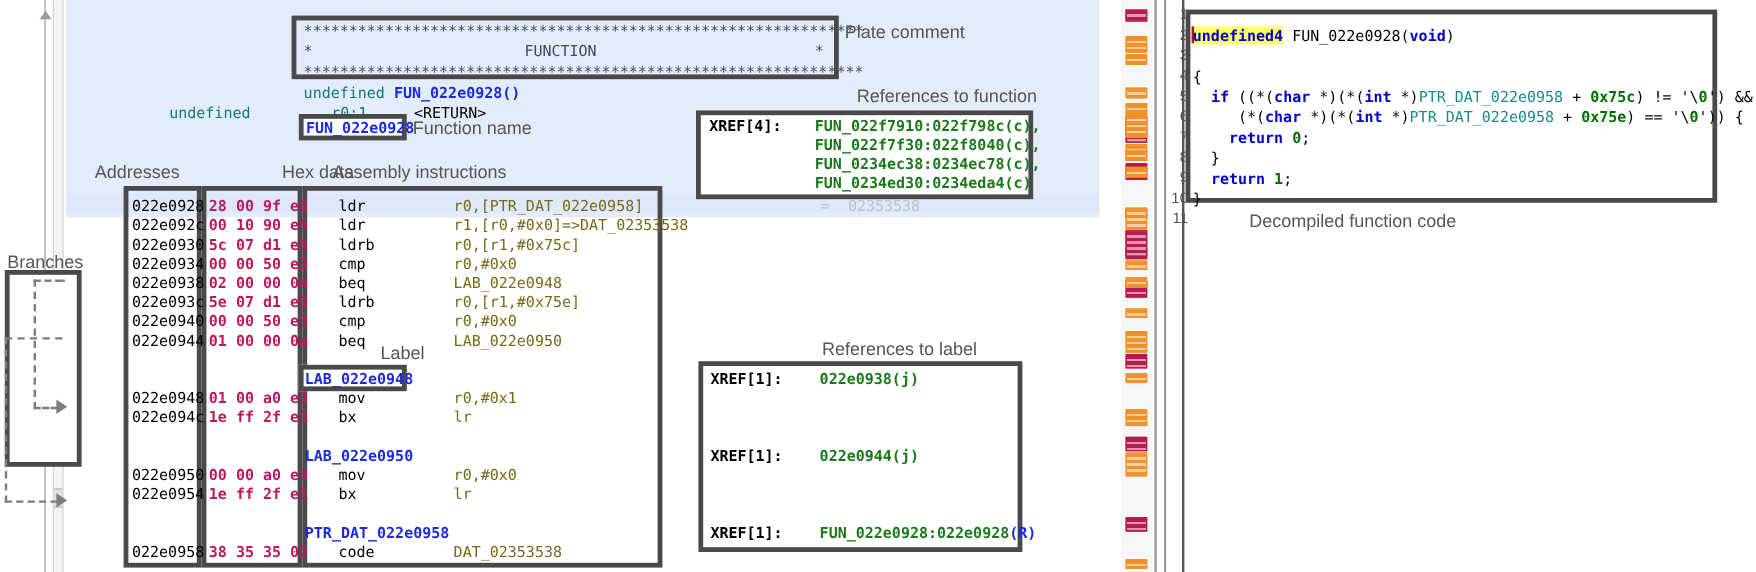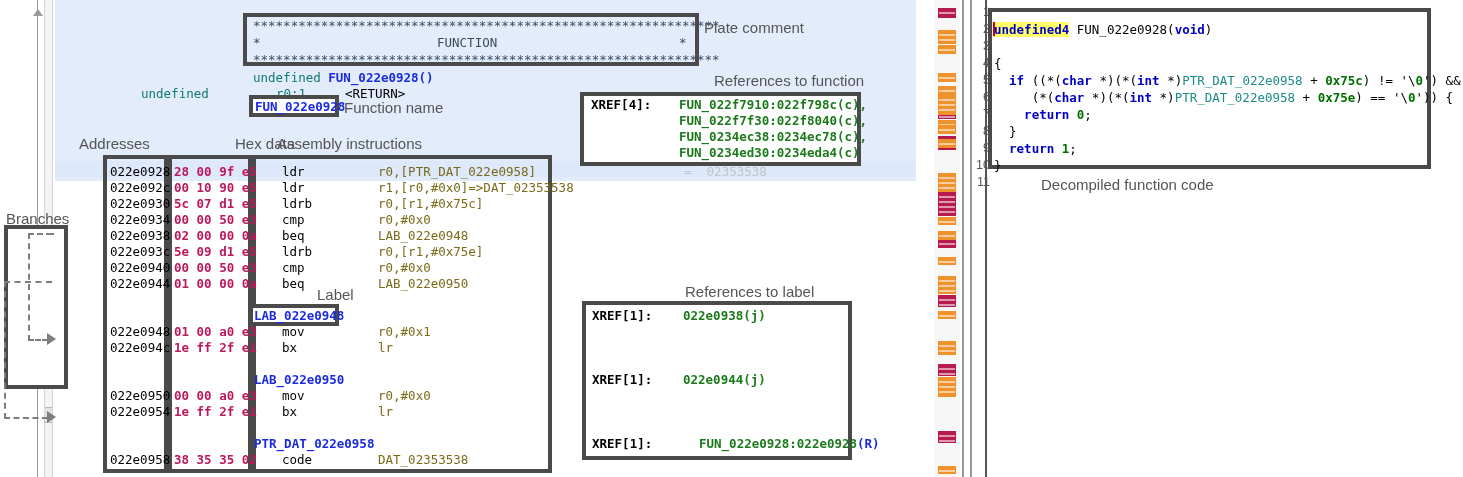--- a/index.html
+++ b/index.html
@@ -147,21 +147,21 @@
     <div class="ln mono c-op" style="left: 378px; top: 196px; text-align: right;">r0,[r1,#0x75c]</div>
     <div class="ln mono c-addr" style="left: 110px; top: 212px;">022e0934</div>
     <div class="ln mono c-hex" style="left: 174px; top: 212px;">00 00 50 e3</div>
     <div class="ln mono c-mnem" style="left: 282px; top: 212px;">cmp</div>
     <div class="ln mono c-op" style="left: 378px; top: 212px;">r0,#0x0</div>
     <div class="ln mono c-addr" style="left: 110px; top: 228px;">022e0938</div>
     <div class="ln mono c-hex" style="left: 174px; top: 228px;">02 00 00 0a</div>
     <div class="ln mono c-mnem" style="left: 282px; top: 228px;">beq</div>
     <div class="ln mono c-op" style="left: 378px; top: 228px;">LAB_022e0948</div>
     <div class="ln mono c-addr" style="left: 110px; top: 244px;">022e093c</div>
-    <div class="ln mono c-hex" style="left: 174px; top: 244px;">5e 09 d1 e5</div>
+    <div class="ln mono c-hex" style="left: 174px; top: 244px;">5e 07 d1 e5</div>
     <div class="ln mono c-mnem" style="left: 282px; top: 244px;">ldrb</div>
     <div class="ln mono c-op" style="left: 378px; top: 244px;">r0,[r1,#0x75e]</div>
     <div class="ln mono c-addr" style="left: 110px; top: 260px;">022e0940</div>
     <div class="ln mono c-hex" style="left: 174px; top: 260px;">00 00 50 e3</div>
     <div class="ln mono c-mnem" style="left: 282px; top: 260px;">cmp</div>
     <div class="ln mono c-op" style="left: 378px; top: 260px;">r0,#0x0</div>
     <div class="ln mono c-addr" style="left: 110px; top: 276px;">022e0944</div>
     <div class="ln mono c-hex" style="left: 174px; top: 276px;">01 00 00 0a</div>
     <div class="ln mono c-mnem" style="left: 282px; top: 276px;">beq</div>
     <div class="ln mono c-op" style="left: 378px; top: 276px;">LAB_022e0950</div>
@@ -194,21 +194,21 @@
 <div class="ln mono c-lbl" style="left:254px; top:372px;">LAB_022e0950</div>
 <div class="ln mono c-lbl" style="left:254px; top:436px;">PTR_DAT_022e0958</div>
 
 <div class="anno" style="left:685px; top:283px;">References to label</div>
 <div class="obox filled" style="left:582px; top:301px; width:270px; height:159px;"></div>
 <div class="ln mono c-xrefk" style="left:592px; top:308px;">XREF[1]:</div>
 <div class="ln mono c-xref" style="left:683px; top:308px;">022e0938(j)</div>
 <div class="ln mono c-xrefk" style="left:592px; top:372px;">XREF[1]:</div>
 <div class="ln mono c-xref" style="left:683px; top:372px;">022e0944(j)</div>
 <div class="ln mono c-xrefk" style="left:592px; top:436px;">XREF[1]:</div>
-<div class="ln mono c-xref" style="left:683px; top:436px;margin-left:16px;"><span>FUN_022e0928:022e0928</span><span class="c-blue">(R)</span></div>
+<div class="ln mono c-xref" style="left:683px; top:436px;"><span>FUN_022e0928:022e0928</span><span class="c-blue">(R)</span></div>
 
 <div id="overview-strip">
     <div class="ovmark" style="top: 8px; height: 9px; background: repeating-linear-gradient(rgb(240, 146, 43) 0px, rgb(240, 146, 43) 3px, rgba(255, 255, 255, 0.55) 3px, rgba(255, 255, 255, 0.55) 5px) rgb(240, 146, 43); border: 1px solid rgb(240, 146, 43);"></div>
     <div class="ovmark" style="top: 30px; height: 14px; background: repeating-linear-gradient(rgb(240, 146, 43) 0px, rgb(240, 146, 43) 3px, rgba(255, 255, 255, 0.55) 3px, rgba(255, 255, 255, 0.55) 5px) rgb(240, 146, 43); border: 1px solid rgb(240, 146, 43);"></div>
     <div class="ovmark" style="top: 73px; height: 9px; background: repeating-linear-gradient(rgb(240, 146, 43) 0px, rgb(240, 146, 43) 3px, rgba(255, 255, 255, 0.55) 3px, rgba(255, 255, 255, 0.55) 5px) rgb(240, 146, 43); border: 1px solid rgb(240, 146, 43);"></div>
     <div class="ovmark" style="top: 86px; height: 9px; background: repeating-linear-gradient(rgb(240, 146, 43) 0px, rgb(240, 146, 43) 3px, rgba(255, 255, 255, 0.55) 3px, rgba(255, 255, 255, 0.55) 5px) rgb(240, 146, 43); border: 1px solid rgb(240, 146, 43);"></div>
     <div class="ovmark" style="top: 97px; height: 22px; background: repeating-linear-gradient(rgb(181, 26, 80) 0px, rgb(181, 26, 80) 3px, rgba(255, 255, 255, 0.55) 3px, rgba(255, 255, 255, 0.55) 5px) rgb(181, 26, 80); border: 1px solid rgb(181, 26, 80);"></div>
     <div class="ovmark" style="top: 120px; height: 14px; background: repeating-linear-gradient(rgb(240, 146, 43) 0px, rgb(240, 146, 43) 3px, rgba(255, 255, 255, 0.55) 3px, rgba(255, 255, 255, 0.55) 5px) rgb(240, 146, 43); border: 1px solid rgb(240, 146, 43);"></div>
     <div class="ovmark" style="top: 136px; height: 14px; background: repeating-linear-gradient(rgb(181, 26, 80) 0px, rgb(181, 26, 80) 3px, rgba(255, 255, 255, 0.55) 3px, rgba(255, 255, 255, 0.55) 5px) rgb(181, 26, 80); border: 1px solid rgb(181, 26, 80);"></div>
     <div class="ovmark" style="top: 174px; height: 8px; background: repeating-linear-gradient(rgb(181, 26, 80) 0px, rgb(181, 26, 80) 3px, rgba(255, 255, 255, 0.55) 3px, rgba(255, 255, 255, 0.55) 5px) rgb(181, 26, 80); border: 1px solid rgb(181, 26, 80);"></div>

